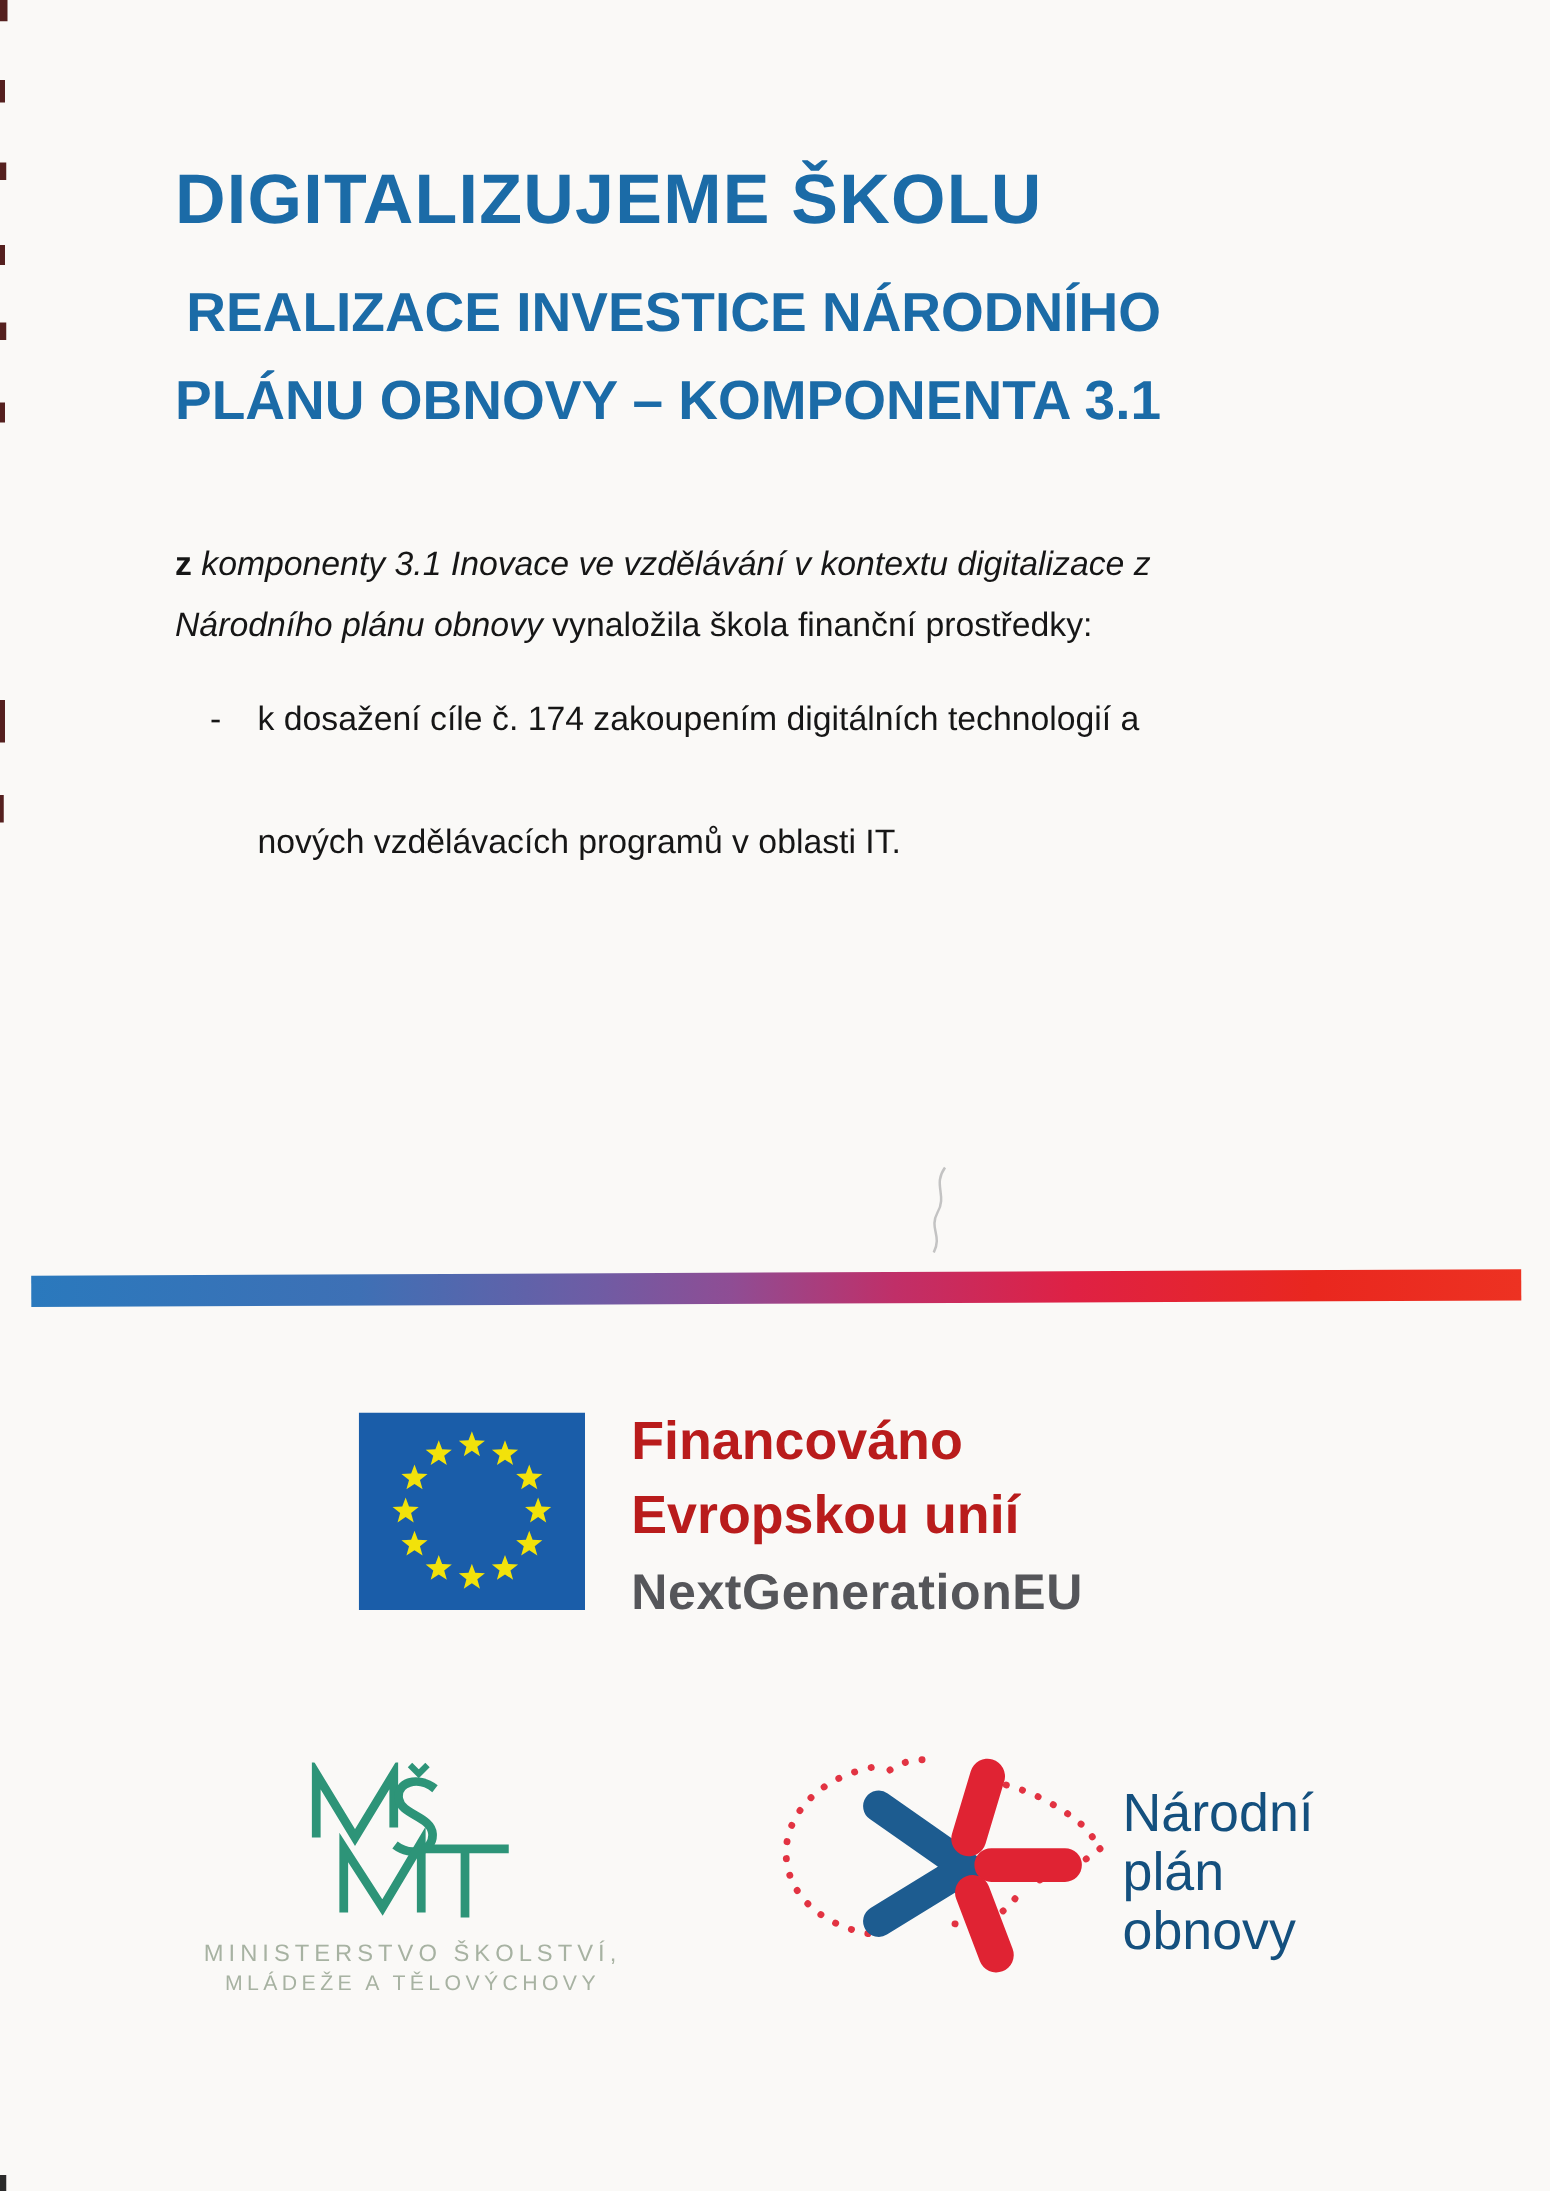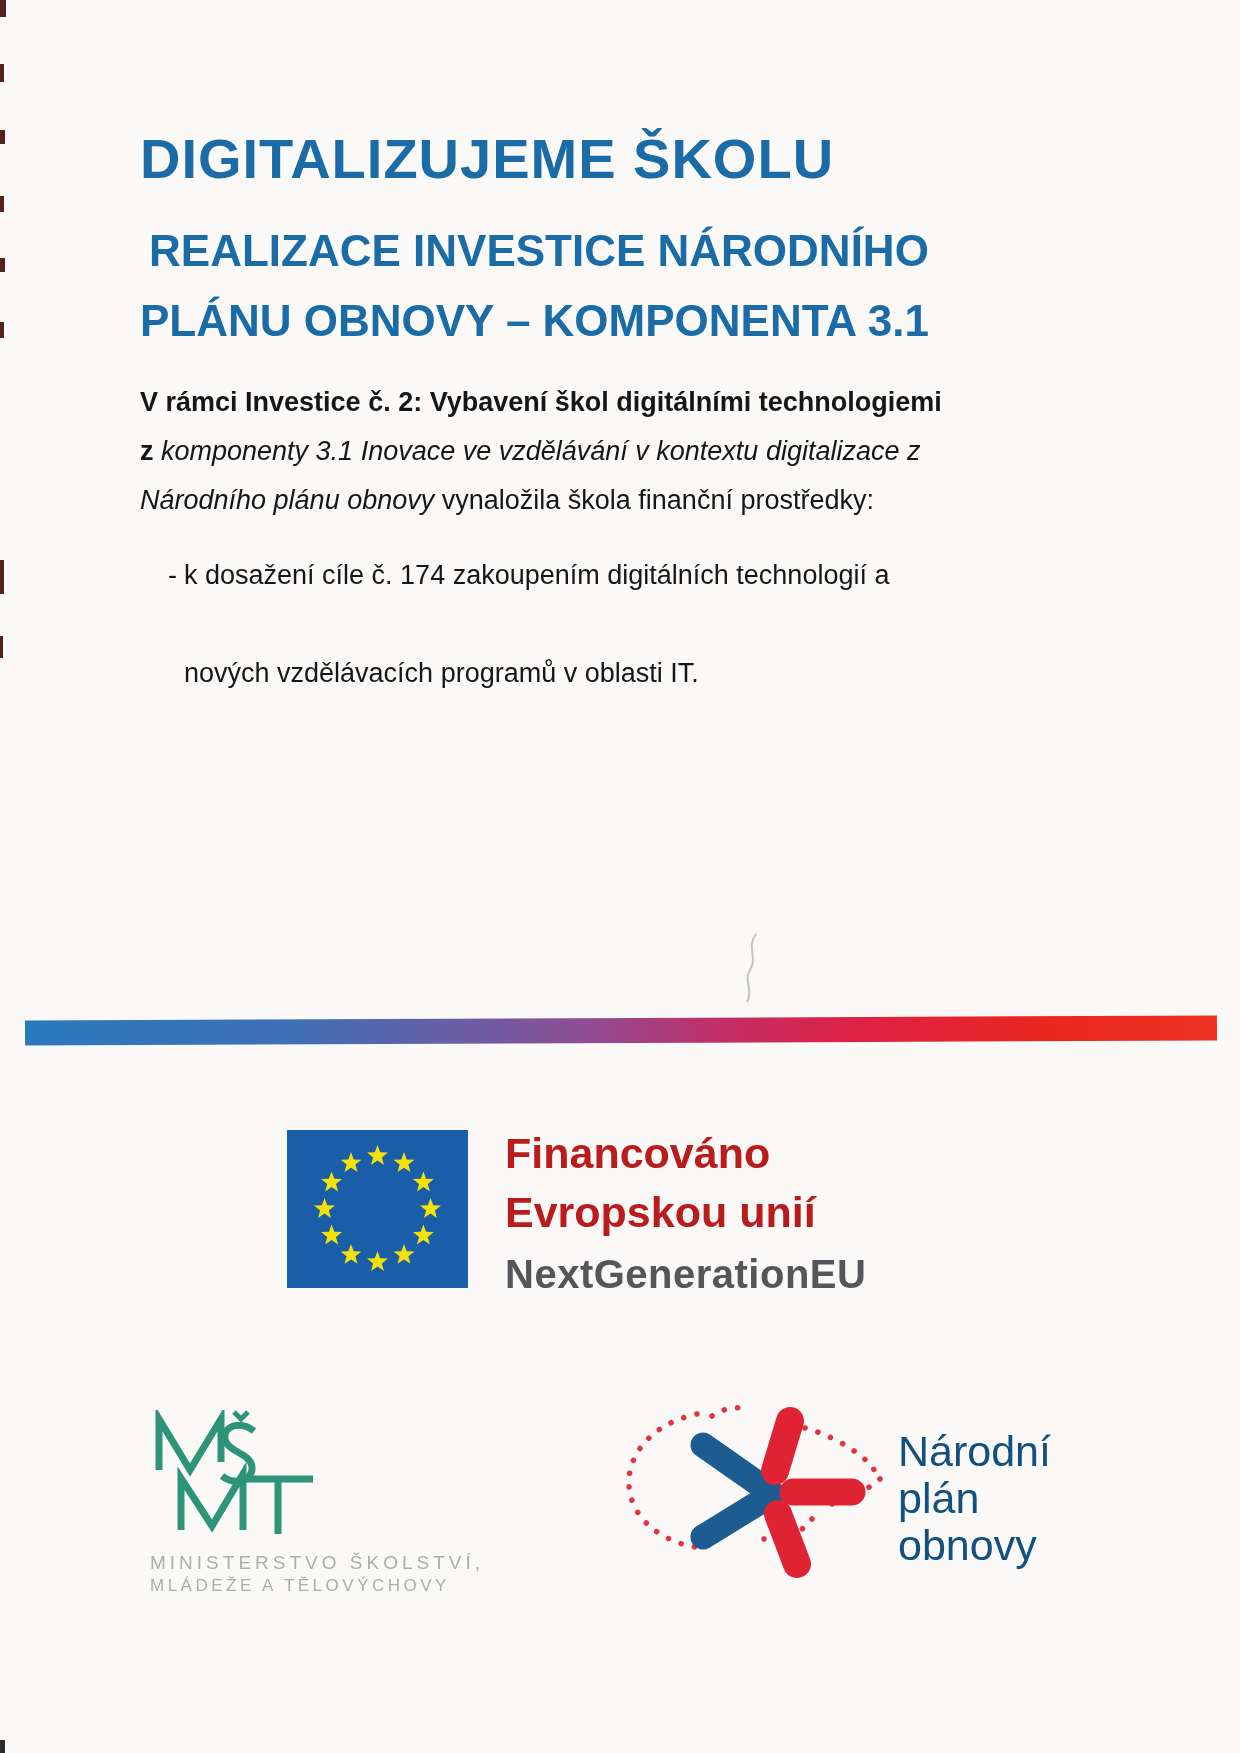--- a/index.html
+++ b/index.html
@@ -23,35 +23,35 @@
     font-size:27px;line-height:49px;color:#161616;white-space:nowrap;
   }
   .intro .b{font-weight:bold}
   .intro .i{font-style:italic}
   
   .bullet{
     position:absolute;left:168px;top:551px;
     font-size:27px;line-height:49px;color:#161616;
   }
   .bullet .marker{position:absolute;left:0;top:0;}
-  .bullet .btext{margin-left:16px;white-space:nowrap;}
+  .bullet .btext{margin-left:38px;white-space:nowrap;}
   
   .grad-bar{
     position:absolute;left:25px;top:1018px;width:1192px;height:25px;
     background:linear-gradient(90deg,#2A79BD 0%,#3E70B5 22%,#6F5CA4 38%,#8F4D94 47%,
       #C02F68 58%,#DF2144 70%,#E9271F 86%,#ED3222 100%);
     transform:rotate(-0.25deg);
   }
   
   .eu-flag{position:absolute;left:287px;top:1130px;width:181px;height:158px;}
   .eu-text{position:absolute;left:505px;top:1124px;}
   .eu-text .fin{display:block;font-size:43px;font-weight:bold;color:#b91c1c;line-height:59px;white-space:nowrap;}
   .eu-text .ngeu{display:block;font-size:40px;font-weight:bold;color:#55565A;margin-top:10px;letter-spacing:0.5px;white-space:nowrap;}
   
-  .msmt{position:absolute;left:150px;top:1410px;width:360px;}
+  .msmt{position:absolute;left:150px;top:1410px;width:360px;text-align:center;}
   .msmt svg{display:inline-block;}
   .msmt .cap1{font-size:19px;letter-spacing:4px;color:#A7B2A2;margin-top:10px;white-space:nowrap;}
   .msmt .cap2{font-size:17px;letter-spacing:3.5px;color:#A7B2A2;margin-top:2px;white-space:nowrap;}
   
   .npo{position:absolute;left:600px;top:1392px;display:flex;align-items:flex-start;}
   .npo-name{margin-left:6px;padding-top:36px;font-size:43px;font-weight:normal;color:#14507E;line-height:47px;}
   .npo-name span{display:block;}
   
   .edge-mark{position:absolute;left:0;background:#55201f;}
   .corner-mark{position:absolute;left:0;top:1740px;width:5px;height:13px;background:#2b2b2b;}
@@ -75,21 +75,21 @@
     <path d="M18,2 C8,16 20,24 12,38 C5,51 16,56 9,70" fill="none" stroke="#c3c3c3" stroke-width="2"></path>
   </svg>
 
   <div class="title">DIGITALIZUJEME ŠKOLU</div>
   <div class="subtitle">
     <span>REALIZACE INVESTICE NÁRODNÍHO</span><br>
     <span>PLÁNU OBNOVY – KOMPONENTA 3.1</span>
   </div>
 
   <div class="intro">
-    <span class="b">V rámci Investice č. 2: Vybavení škol digitálními technologiemi</span><br>
+    <br>
     <span class="b">z</span>
     <span class="i">komponenty 3.1 Inovace ve vzdělávání v kontextu digitalizace z</span><br>
     <span class="i">Národního plánu obnovy</span>
     <span>vynaložila škola finanční prostředky:</span>
   </div>
 
   <div class="bullet">
     <span class="marker">-</span>
     <div class="btext">
       <span>k dosažení cíle č. 174 zakoupením digitálních technologií a</span><br>

